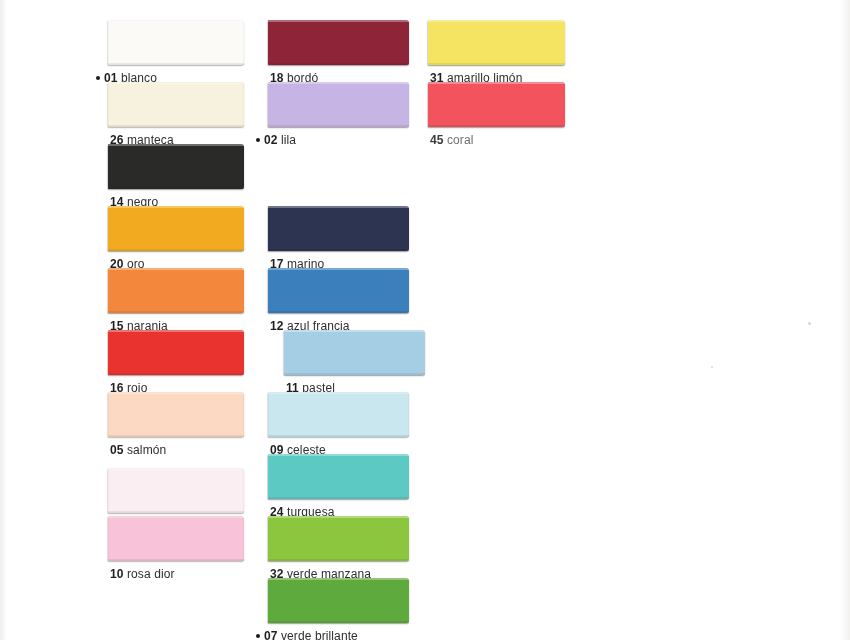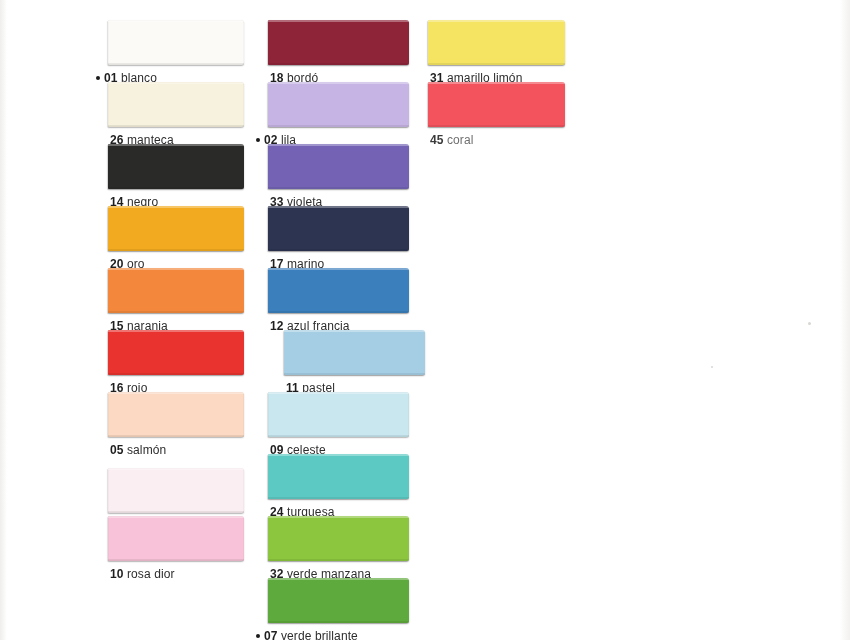--- a/index.html
+++ b/index.html
@@ -150,24 +150,20 @@
       <div class="swatch-label" style="top: 52px; left: 2px;"><span class="code">10</span> <span>rosa dior</span></div>
     </div>
     <div class="swatch-cell" style="left: 268px; top: 20px; width: 141px; height: 62px;">
       <div class="chip" style="width: 141px; height: 45px; background: rgb(142, 36, 56);"></div>
       <div class="swatch-label" style="top: 52px; left: 2px;"><span class="code">18</span> <span>bordó</span></div>
     </div>
     <div class="swatch-cell" style="left: 268px; top: 82px; width: 141px; height: 62px;">
       <div class="chip" style="width: 141px; height: 45px; background: rgb(198, 180, 228);"></div>
       <div class="swatch-label" style="top: 52px; left: -12px;"><span class="bullet"></span><span class="code">02</span> <span>lila</span></div>
     </div>
-    <div class="swatch-cell" style="left: 268px; top: 144px; width: 141px; height: 62px;">
-      <div class="chip" style="width: 141px; height: 45px; background: rgb(116, 99, 180);"></div>
-      <div class="swatch-label" style="top: 52px; left: 2px;"><span class="code">33</span> <span>violeta</span></div>
-    </div>
     <div class="swatch-cell" style="left: 268px; top: 206px; width: 141px; height: 74px;">
       <div class="chip" style="width: 141px; height: 45px; background: rgb(45, 52, 82);"></div>
       <div class="swatch-label" style="top: 52px; left: 2px;"><span class="code">17</span> <span>marino</span></div>
     </div>
     <div class="swatch-cell" style="left: 268px; top: 268px; width: 141px; height: 78px;">
       <div class="chip" style="width: 141px; height: 45px; background: rgb(59, 127, 189);"></div>
       <div class="swatch-label" style="top: 52px; left: 2px;"><span class="code">12</span> <span>azul francia</span></div>
     </div>
     <div class="swatch-cell" style="left: 284px; top: 330px; width: 167px; height: 62px;">
       <div class="chip" style="width: 141px; height: 45px; background: rgb(165, 206, 229);"></div>

